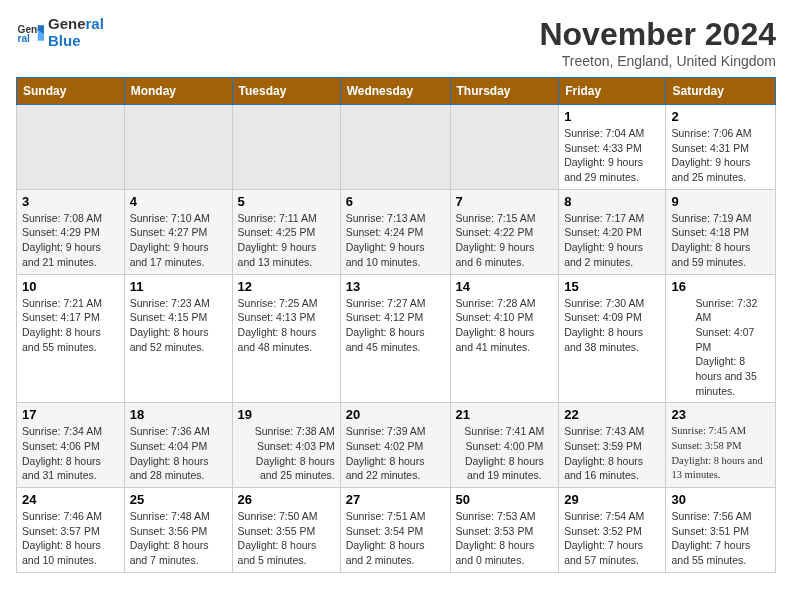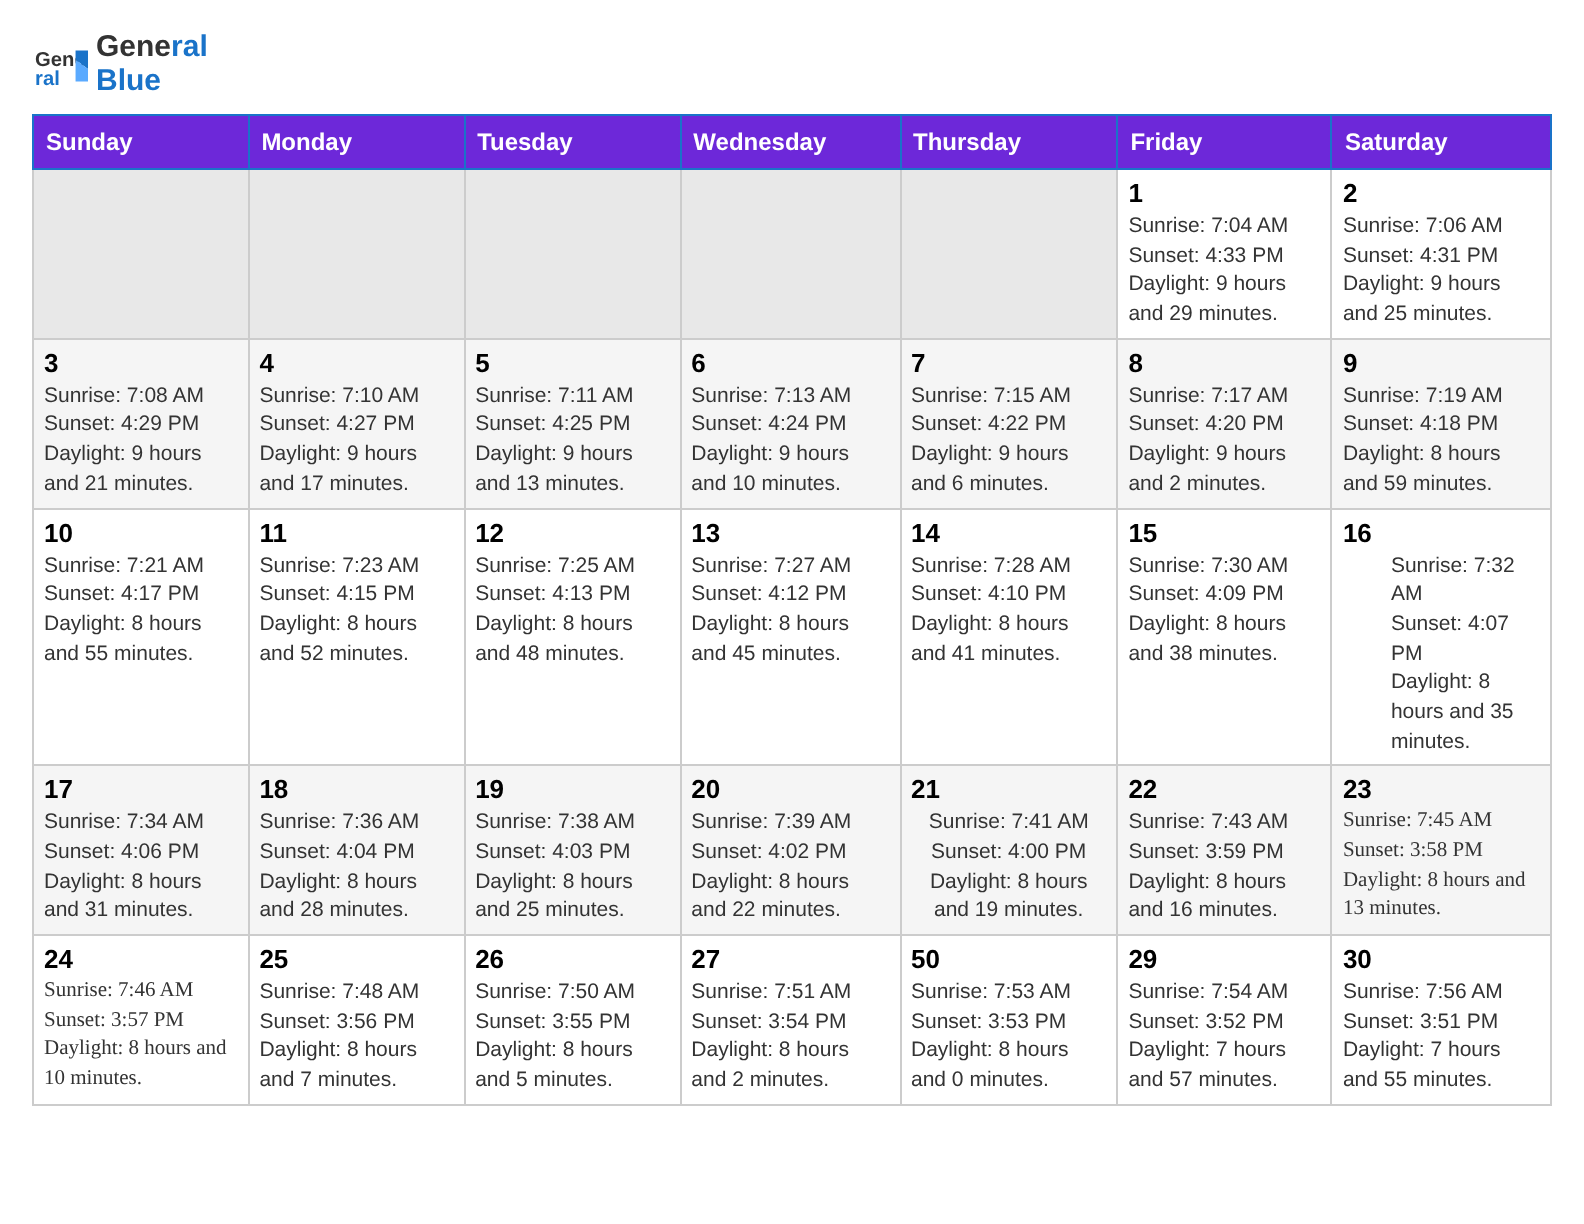--- a/index.html
+++ b/index.html
@@ -36,21 +36,21 @@
     .location {
       font-size: 14px;
       color: #555;
     }
     table {
       width: 100%;
       border-collapse: collapse;
       font-size: 11px;
     }
     thead tr th {
-      background-color: #6d28d9;
+      background-color: #a16207;
       color: #fff;
       text-align: left;
       padding: 6px 6px;
       font-size: 12px;
       font-weight: bold;
       border: 1px solid #1a73c9;
     }
     tbody tr td {
       border: 1px solid #ccc;
       vertical-align: top;
@@ -85,20 +85,24 @@
       <text x="2" y="18" font-size="13" font-weight="bold" fill="#333">Gene</text>
       <text x="2" y="30" font-size="13" font-weight="bold" fill="#1a73c9">ral</text>
       <polygon points="28,8 36,8 36,20 28,14" fill="#1a73c9"></polygon>
       <polygon points="28,14 36,20 36,28 28,28" fill="#5aaaff"></polygon>
     </svg>
     <div style="line-height:1.1">
       <div style="font-weight:bold;font-size:15px;color:#333;text-align:right;">Gene<span style="color:#1a73c9">ral</span></div>
       <div style="font-weight:bold;font-size:15px;color:#1a73c9;">Blue</div>
     </div>
   </div>
+  <div class="title-block">
+    <div class="month-title">November 2024</div>
+    <div class="location">Treeton, England, United Kingdom</div>
+  </div>
 </div>
 
 <table>
   <thead>
     <tr>
     <th>Sunday</th>
         <th>Monday</th>
         <th>Tuesday</th>
         <th>Wednesday</th>
         <th>Thursday</th>
@@ -222,21 +226,21 @@
 Daylight: 8 hours and 31 minutes.</div>
         </td>
         <td>
           <div class="day-num">18</div>
           <div class="day-info" style="white-space: pre-line;">Sunrise: 7:36 AM
 Sunset: 4:04 PM
 Daylight: 8 hours and 28 minutes.</div>
         </td>
         <td>
           <div class="day-num">19</div>
-          <div class="day-info" style="white-space: pre-line;">Sunrise: 7:38 AM
+          <div class="day-info" style="white-space: pre-line; text-align: right;">Sunrise: 7:38 AM
 Sunset: 4:03 PM
 Daylight: 8 hours and 25 minutes.</div>
         </td>
         <td>
           <div class="day-num">20</div>
           <div class="day-info" style="white-space: pre-line;">Sunrise: 7:39 AM
 Sunset: 4:02 PM
 Daylight: 8 hours and 22 minutes.</div>
         </td>
         <td>
@@ -254,21 +258,21 @@
         <td>
           <div class="day-num">23</div>
           <div class="day-info" style="white-space: pre-line; font-family: Liberation Serif, serif;">Sunrise: 7:45 AM
 Sunset: 3:58 PM
 Daylight: 8 hours and 13 minutes.</div>
         </td>
       </tr>
       <tr>
         <td>
           <div class="day-num">24</div>
-          <div class="day-info" style="white-space: pre-line; font-family: Liberation Serif, serif;">Sunrise: 7:46 AM
+          <div class="day-info" style="white-space: pre-line;">Sunrise: 7:46 AM
 Sunset: 3:57 PM
 Daylight: 8 hours and 10 minutes.</div>
         </td>
         <td>
           <div class="day-num">25</div>
           <div class="day-info" style="white-space: pre-line;">Sunrise: 7:48 AM
 Sunset: 3:56 PM
 Daylight: 8 hours and 7 minutes.</div>
         </td>
         <td>

